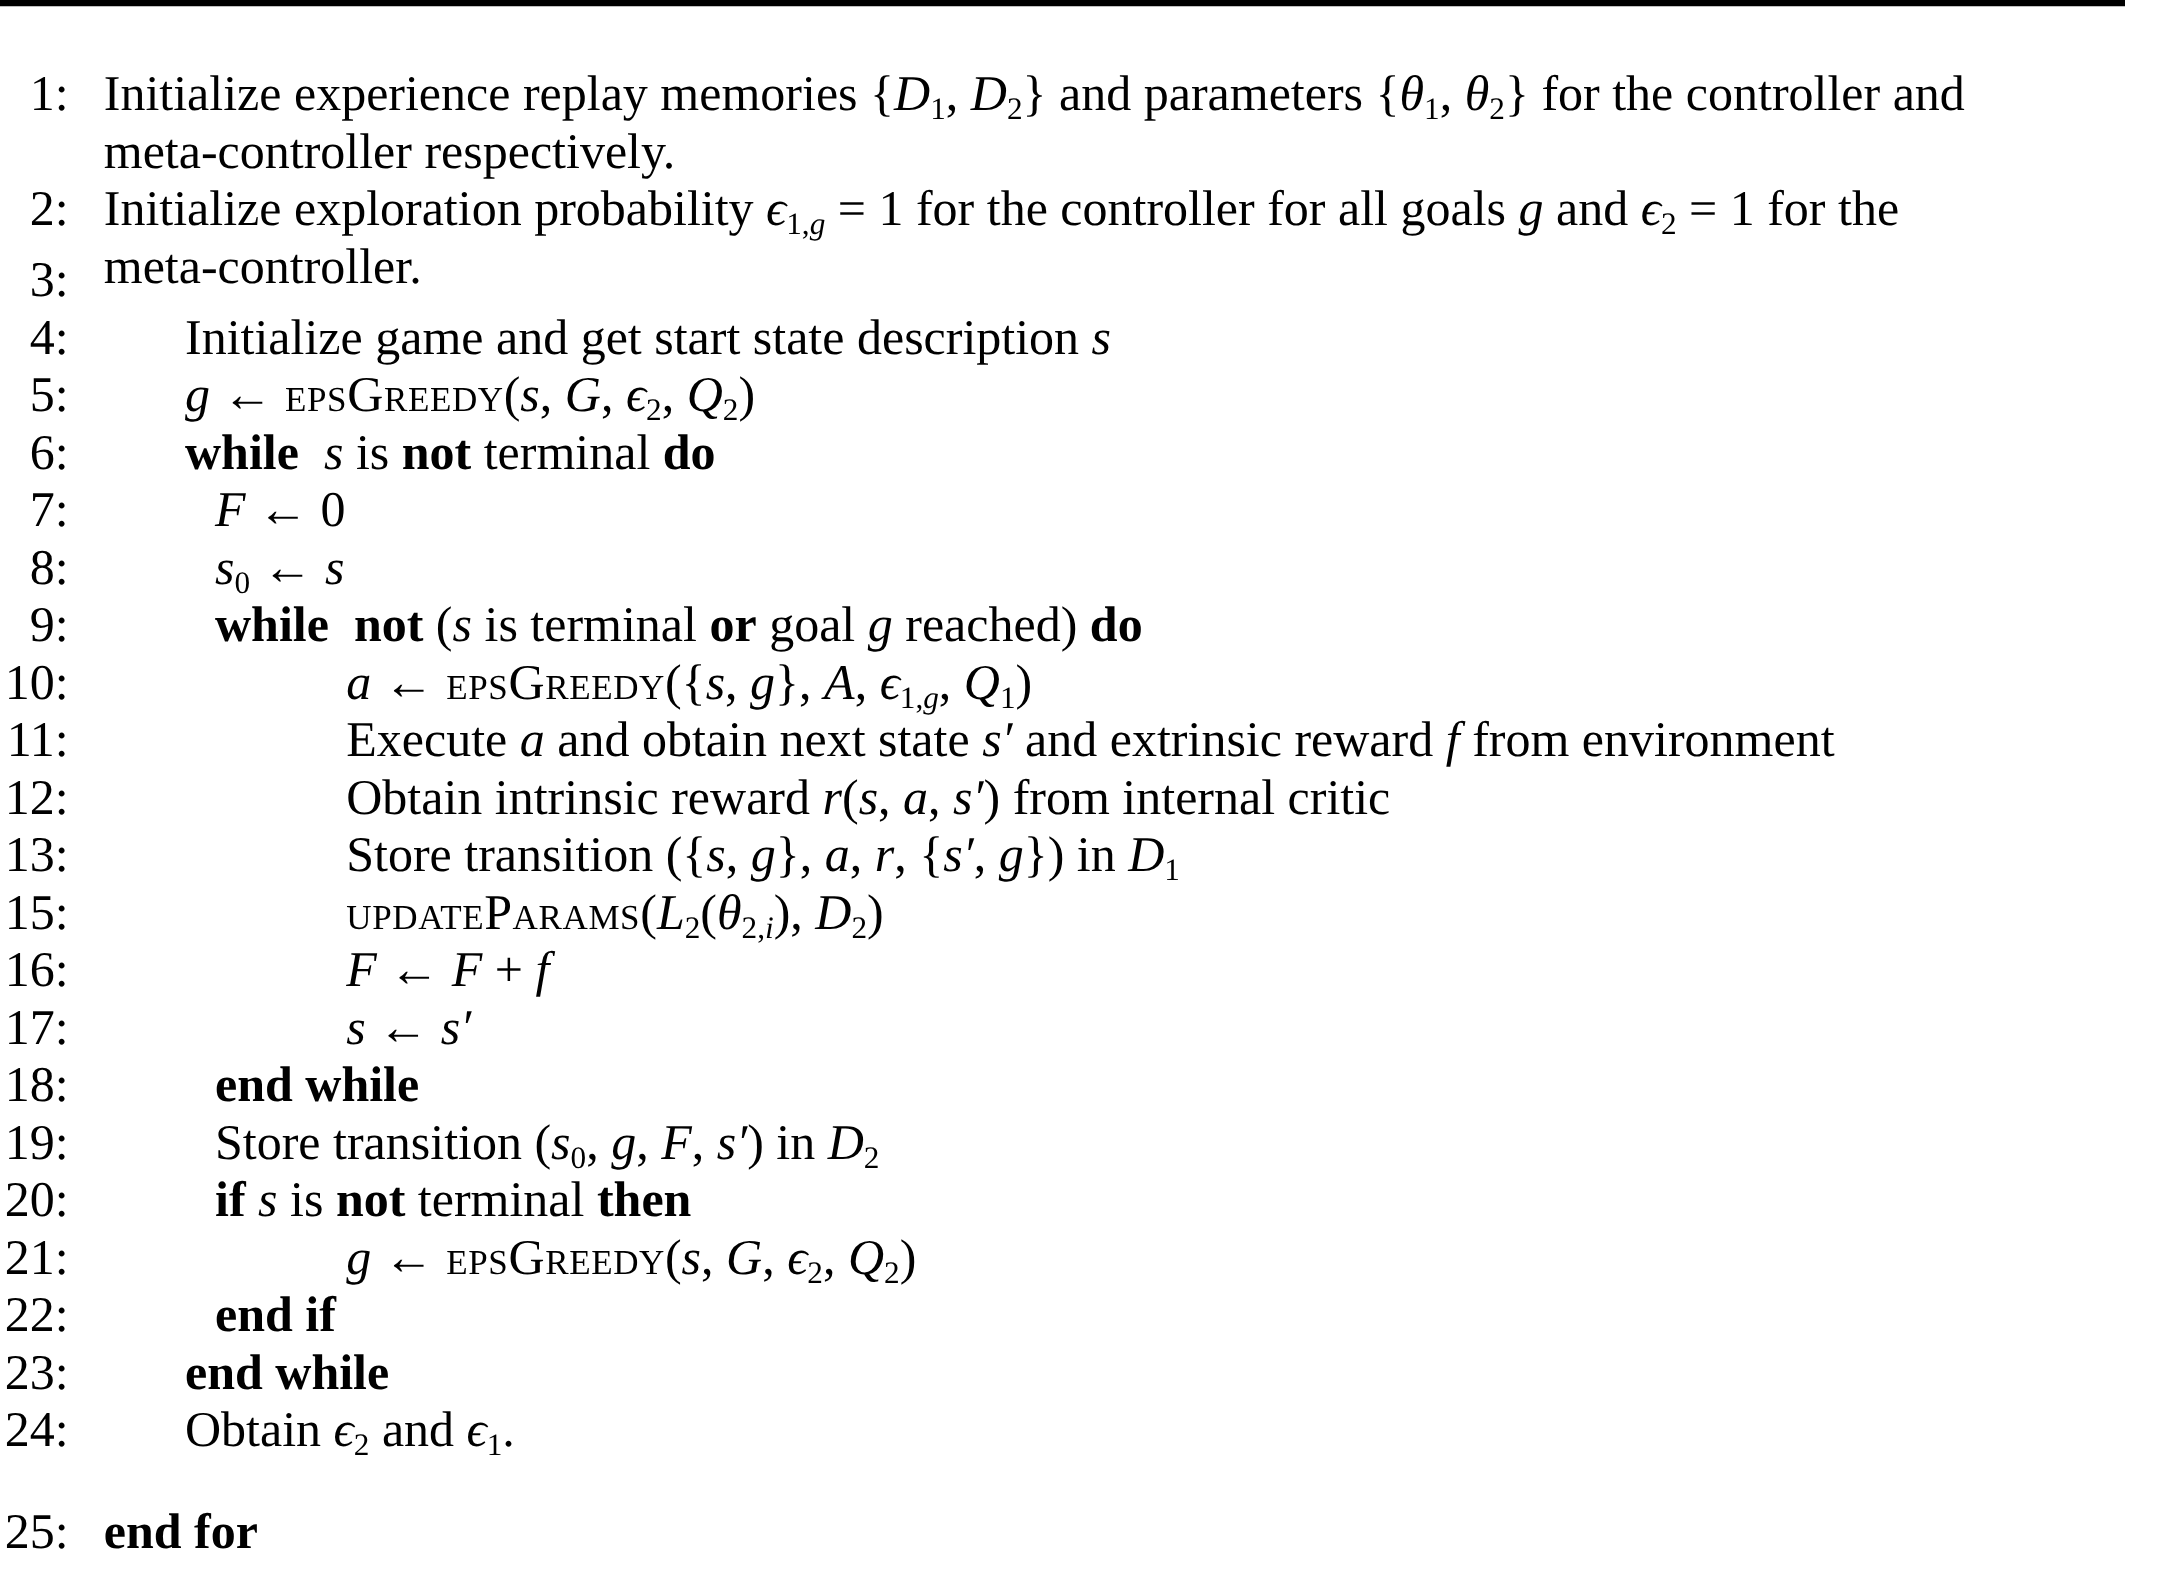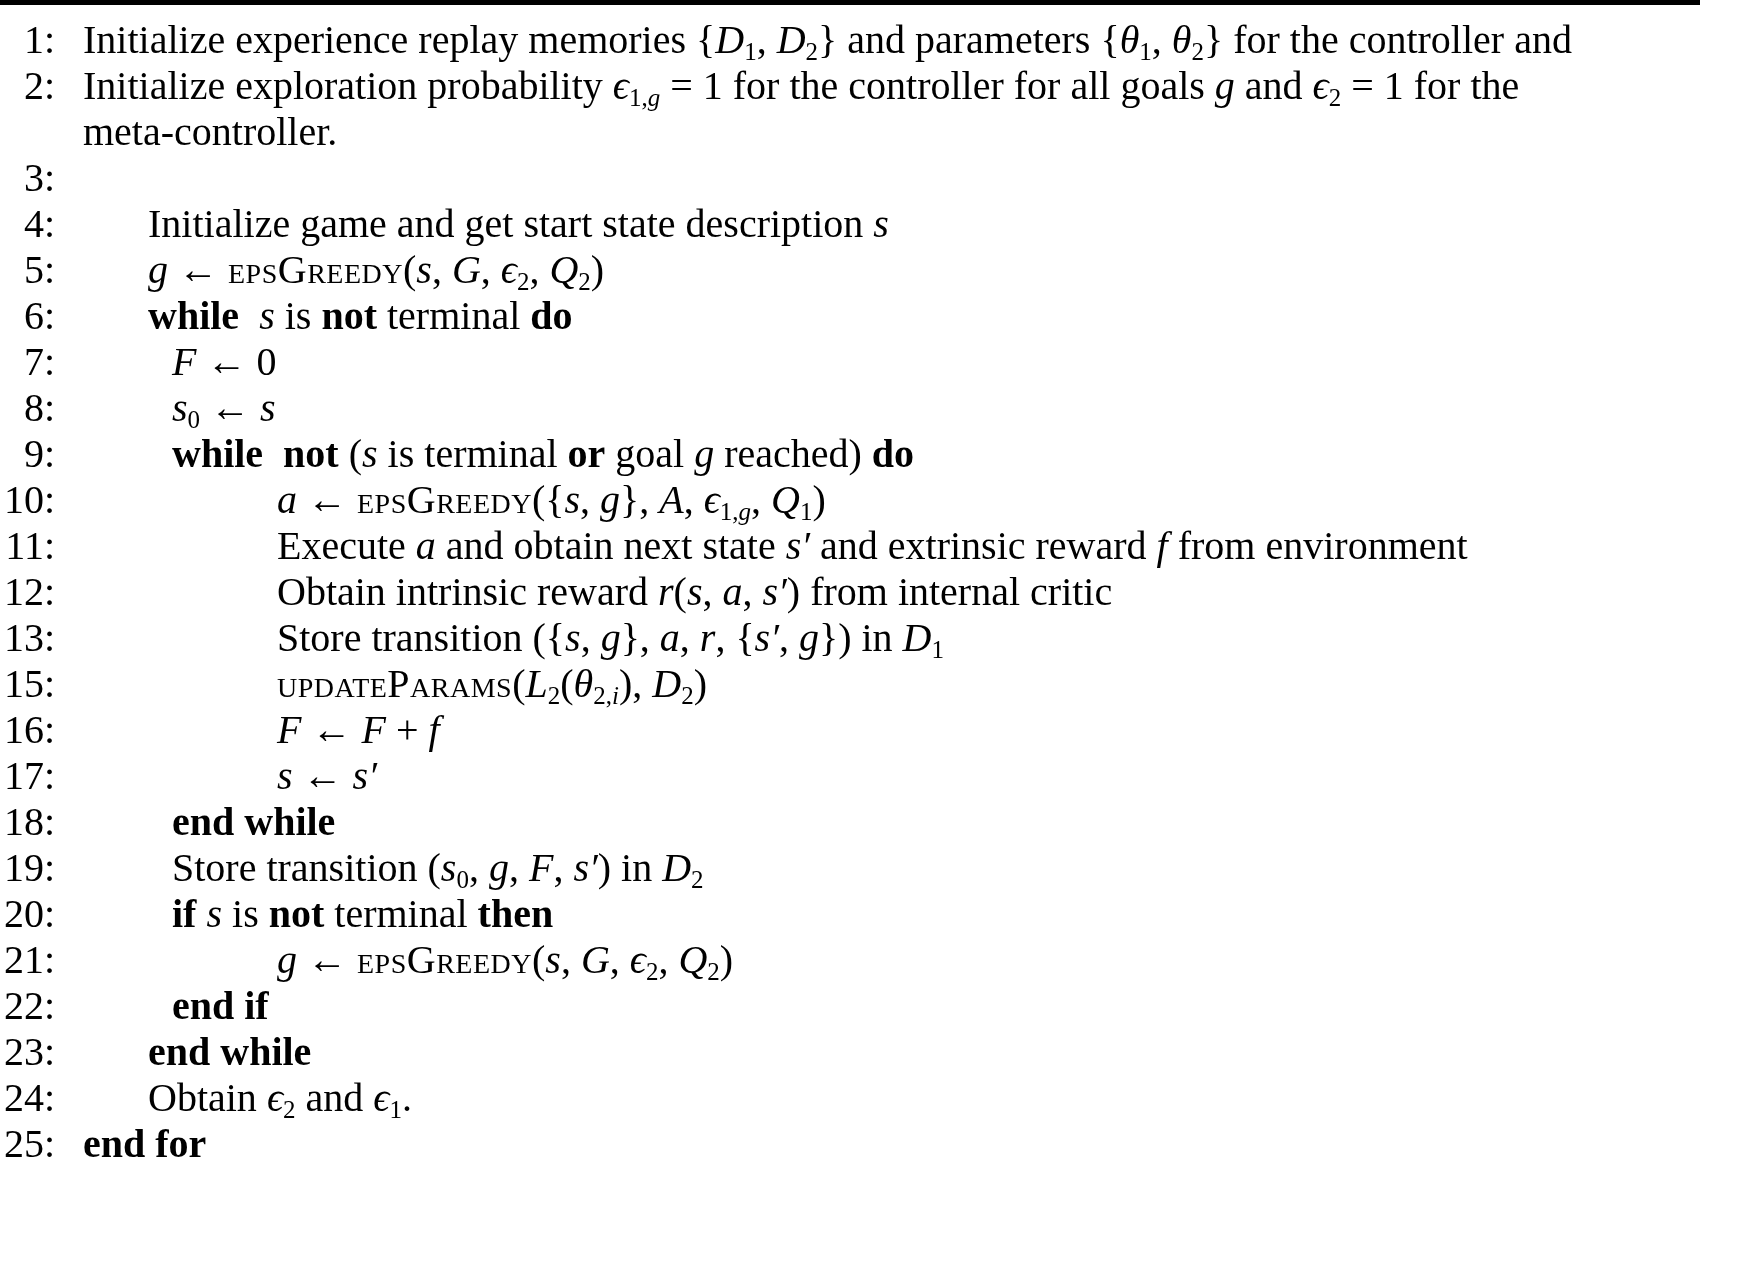--- a/index.html
+++ b/index.html
@@ -6,40 +6,44 @@
   body{
     width:1740px;height:1268px;background:#ffffff;color:#000000;
     font-family:"Liberation Serif","DejaVu Serif","DejaVu Sans",serif;
     font-size:40px;overflow:hidden;
   }
   .rule{height:5px;width:1700px;background:#000000;}
   .listing{margin-top:11px;}
   .row{display:flex;align-items:baseline;height:46px;overflow:visible;}
   .num{flex:none;width:55px;text-align:right;white-space:pre;}
   .content{white-space:pre;}
-  .ind-0 .content{margin-left:28px;}
+  .ind-0 .content{margin-left:28px;margin-top:35px;}
   .ind-1 .content{margin-left:93px;}
   .ind-2 .content{margin-left:117px;}
   .ind-3 .content{margin-left:222px;font-family:Liberation Serif, serif;}
   .seg-r{}
   .seg-b{font-weight:700;}
   .seg-i{font-style:italic;}
   .seg-sc{font-variant:small-caps;letter-spacing:0.5px;}
   .seg-cal{font-style:italic;}
   .seg-sub{font-size:25px;vertical-align:-7px;}
   .seg-subi{font-size:25px;vertical-align:-7px;font-style:italic;}
 </style>
 </head>
 <body style="background: rgb(255, 255, 255);">
 
 <div class="rule" style="background: rgb(0, 0, 0);"></div>
 <div class="listing" style="color: rgb(0, 0, 0);">
     <div class="row ind-0">
       <span class="num">1:</span>
       <span class="content"><span class="seg-r">Initialize experience replay memories {</span><span class="seg-cal">D</span><span class="seg-sub">1</span><span class="seg-r">, </span><span class="seg-cal">D</span><span class="seg-sub">2</span><span class="seg-r">} and parameters {</span><span class="seg-i">θ</span><span class="seg-sub">1</span><span class="seg-r">, </span><span class="seg-i">θ</span><span class="seg-sub">2</span><span class="seg-r">} for the controller and</span></span>
+    </div>
+    <div class="row ind-0">
+      <span class="num"></span>
+      <span class="content"><span class="seg-r">meta-controller respectively.</span></span>
     </div>
     <div class="row ind-0">
       <span class="num">2:</span>
       <span class="content"><span class="seg-r">Initialize exploration probability </span><span class="seg-i">ϵ</span><span class="seg-sub">1,</span><span class="seg-subi">g</span><span class="seg-r"> = 1 for the controller for all goals </span><span class="seg-i">g</span><span class="seg-r"> and </span><span class="seg-i">ϵ</span><span class="seg-sub">2</span><span class="seg-r"> = 1 for the</span></span>
     </div>
     <div class="row ind-0">
       <span class="num"></span>
       <span class="content"><span class="seg-r">meta-controller.</span></span>
     </div>
     <div class="row ind-0">

